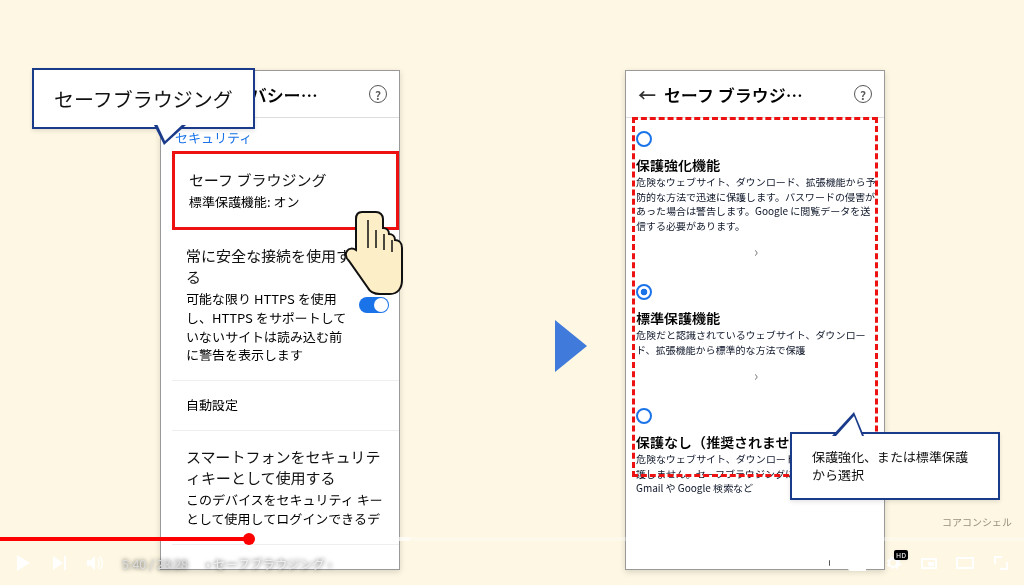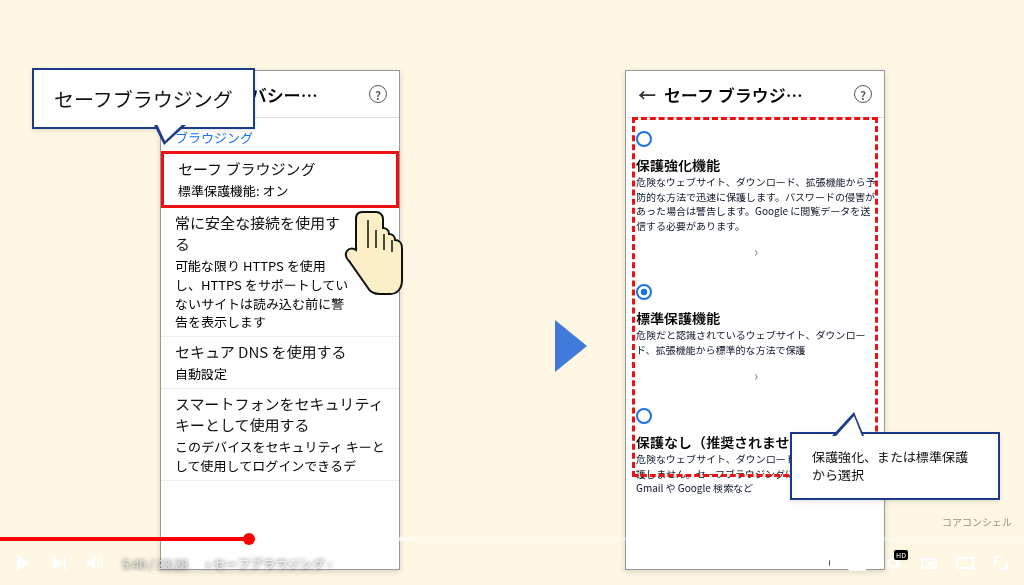--- a/index.html
+++ b/index.html
@@ -27,21 +27,21 @@
   .phone-header .back { font-size: 18px; color: #333; }
   .phone-header .title { flex: 1; white-space: nowrap; overflow: hidden; text-overflow: ellipsis; }
   .help-circle {
     width: 18px; height: 18px; border: 1.5px solid #555; border-radius: 50%;
     display: flex; align-items: center; justify-content: center;
     font-size: 12px; color: #555;
   }
 
   .sec-label { padding: 10px 14px 4px; font-size: 13px; color: #1a73e8; }
 
-  .row { padding: 4px 14px; border-bottom: 1px solid #eee; position: relative; }
+  .row { padding: 15px 14px; border-bottom: 1px solid #eee; position: relative; margin-left: 11px; }
   .row .t { font-size: 15px; color: #111; margin-bottom: 3px; }
   .row .s { font-size: 13px; color: #000000; line-height: 1.45; }
   .row.toggle { padding-right: 48px; }
   .toggle-switch {
     position: absolute; right: 10px; top: 50%; transform: translateY(-50%);
     width: 30px; height: 16px; background: #1a73e8; border-radius: 10px;
   }
   .toggle-switch::after {
     content: ""; position: absolute; right: 1px; top: 1px;
     width: 14px; height: 14px; background: #fff; border-radius: 50%;
@@ -142,35 +142,34 @@
 <body>
 
 <div class="stage">
 
   <div class="phone phone-left">
     <div class="phone-header">
       <span class="back">←</span>
       <span class="title">プライバシー…</span>
       <span class="help-circle">?</span>
     </div>
-    <div class="sec-label">ブラウジング</div>
+    <div class="sec-label">セキュリティ</div>
 
     <div class="row hl-red">
       <div class="t">セーフ ブラウジング</div>
       <div class="s">標準保護機能: オン</div>
     </div>
 
     <div class="row toggle">
       <div class="t">常に安全な接続を使用する</div>
       <div class="s">可能な限り HTTPS を使用し、HTTPS をサポートしていないサイトは読み込む前に警告を表示します</div>
       <div class="toggle-switch"></div>
     </div>
 
     <div class="row">
-      <div class="t">セキュア DNS を使用する</div>
       <div class="s">自動設定</div>
     </div>
 
     <div class="row">
       <div class="t">スマートフォンをセキュリティキーとして使用する</div>
       <div class="s">このデバイスをセキュリティ キーとして使用してログインできるデ</div>
     </div>
   </div>
 
   <div class="hand">

